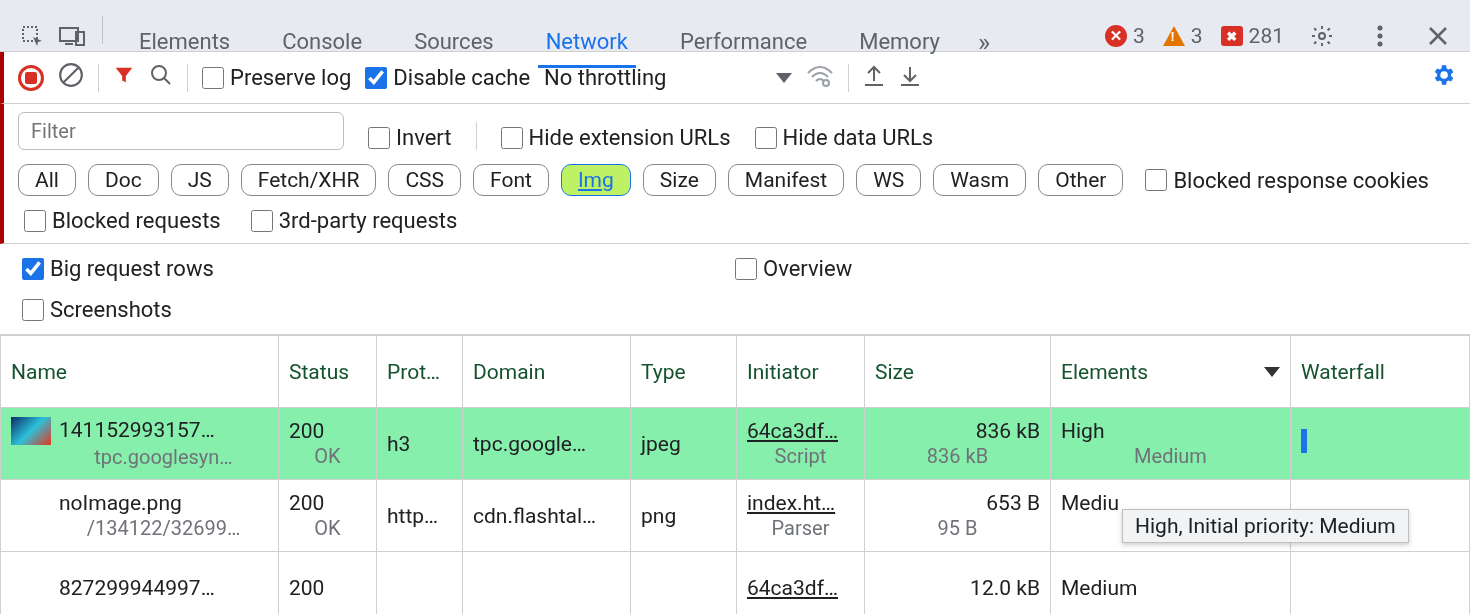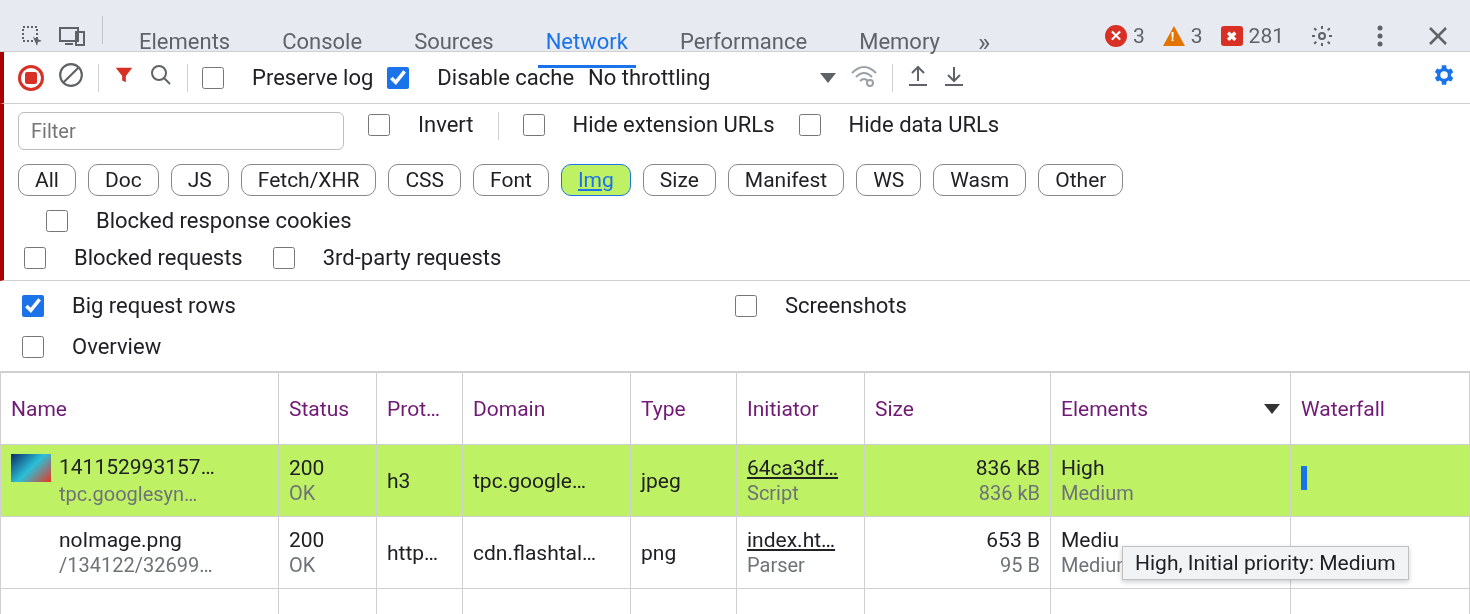--- a/index.html
+++ b/index.html
@@ -19,46 +19,46 @@
   .tri { width: 0; height: 0; border-left: 11px solid transparent; border-right: 11px solid transparent; border-bottom: 20px solid #e37400; position: relative; }
   .tri::after { content: "!"; position: absolute; top: 3px; left: -3px; color: #fff; font-size: 13px; font-weight: bold; }
   .sq-red { width: 22px; height: 20px; background: #d93025; border-radius: 3px; color: #fff; display: flex; align-items: center; justify-content: center; font-size: 13px; font-weight: bold; }
   .cnt { color: #5f6368; font-size: 21px; }
 
   
   .toolbar { height: 52px; display: flex; align-items: center; padding: 0 14px; border-bottom: 1px solid #d0d0d0; gap: 14px; border-left: 4px solid #a00; }
   .record-btn { width: 26px; height: 26px; border: 3px solid #d93025; border-radius: 50%; display: flex; align-items: center; justify-content: center; cursor:pointer; }
   .record-btn .inner { width: 12px; height: 12px; background: #d93025; border-radius: 2px; }
   .toolbar .sepv { width: 1px; height: 28px; background: #d0d0d0; }
-  .chk-label { display: flex; align-items: center; gap: 28px; cursor: pointer; }
+  .chk-label { display: flex; align-items: center; gap: 6px; cursor: pointer; }
   input[type=checkbox] { width: 22px; height: 22px; accent-color: #1a73e8; cursor: pointer; }
   .select-wrap { display: flex; align-items: center; gap: 110px; cursor: pointer; }
   .caret { width: 0; height: 0; border-left: 8px solid transparent; border-right: 8px solid transparent; border-top: 10px solid #5f6368; }
   .gearblue { color: #1a73e8; }
 
   
-  .filters { padding: 8px 14px; display: flex; align-items: flex-start; gap: 24px; flex-wrap: wrap; border-left: 4px solid #a00; }
+  .filters { padding: 8px 14px; display: flex; align-items: flex-end; gap: 24px; flex-wrap: wrap; border-left: 4px solid #a00; }
   .filter-input { width: 326px; height: 38px; border: 1px solid #bdbdbd; border-radius: 6px; padding: 0 12px; font-size: 20px; color: #888; }
   .sepv2 { width: 1px; height: 28px; background: #d0d0d0; }
   .chips { padding: 6px 14px; display: flex; align-items: center; gap: 12px; flex-wrap: wrap; border-left: 4px solid #a00; }
   .chip { border: 1px solid #888; border-radius: 10px; padding: 3px 16px; font-size: 21px; cursor: pointer; }
   .chip.active { border-color: #1a73e8; background: #bef264; color: #1a73e8; text-decoration: underline; }
   .checkrow { padding: 6px 20px 10px; display: flex; align-items: center; gap: 30px; border-bottom: 1px solid #d0d0d0; border-left: 4px solid #a00; }
 
   
   .settings { display: grid; grid-template-columns: 1fr 1fr; padding: 12px 22px; row-gap: 16px; border-bottom: 1px solid #d0d0d0; }
 
   
   .tbl { width: 100%; border-collapse: collapse; table-layout: fixed; }
   .tbl th, .tbl td { border: 1px solid #d0d0d0; padding: 6px 10px; text-align: left; vertical-align: middle; font-size: 21px; overflow: hidden; white-space: nowrap; text-overflow: ellipsis; }
-  .tbl th { font-weight: 400; color: #701a75; height: 52px; }
-  .tbl tr.sel { background: #bef264; }
+  .tbl th { font-weight: 400; color: #14532d; height: 52px; }
+  .tbl tr.sel { background: #86efac; }
   .tbl tr { height: 72px; }
   .two-line { line-height: 1.25; }
-  .two-line .sub { color: #6f7378; font-size: 20px; }
+  .two-line .sub { color: #6f7378; font-size: 20px; text-align: center; }
   .right { text-align: right !important; }
   .link { text-decoration: underline; cursor: pointer; }
   .thumb { width: 40px; height: 28px; background: linear-gradient(135deg,#0a2c66,#2cc0d8,#e6351f); display:inline-block; vertical-align: middle; margin-right: 8px; }
   .wf { width: 6px; height: 24px; background: #1a73e8; display: inline-block; }
   .tooltip { position: absolute; background: #f1f3f4; border: 1px solid #c0c0c0; padding: 4px 12px; font-size: 21px; color: #202124; box-shadow: 0 2px 5px rgba(0,0,0,.2); }
   .prio-head { position: relative; }
   .sort-caret { position: absolute; right: 10px; top: 50%; transform: translateY(-50%); width:0;height:0;border-left:8px solid transparent;border-right:8px solid transparent;border-top:10px solid #333; }
 </style>
 </head>
 <body>
@@ -205,21 +205,21 @@
   <span class="chip">JS</span>
   <span class="chip">Fetch/XHR</span>
   <span class="chip">CSS</span>
   <span class="chip">Font</span>
   <span class="chip active">Img</span>
   <span class="chip">Size</span>
   <span class="chip">Manifest</span>
   <span class="chip">WS</span>
   <span class="chip">Wasm</span>
   <span class="chip">Other</span>
-  <label class="chk-label" style="margin-left:28px">
+  <label class="chk-label" style="margin-left:10px">
       <input type="checkbox" style="">
       <span>Blocked response cookies</span>
     </label>
 </div>
 <div class="checkrow">
   <label class="chk-label">
       <input type="checkbox" style="">
       <span>Blocked requests</span>
     </label>
   <label class="chk-label">
@@ -228,25 +228,25 @@
     </label>
 </div>
 
 <div class="settings">
   <label class="chk-label">
       <input type="checkbox" checked="" style="">
       <span>Big request rows</span>
     </label>
   <label class="chk-label">
       <input type="checkbox" style="">
+      <span>Overview</span>
+    </label>
+  <label class="chk-label">
+      <input type="checkbox" style="">
       <span>Screenshots</span>
-    </label>
-  <label class="chk-label">
-      <input type="checkbox" style="">
-      <span>Overview</span>
     </label>
 </div>
 
 <div style="position:relative">
 <table class="tbl">
   <colgroup>
     <col style="width:278px">
         <col style="width:98px">
         <col style="width:86px">
         <col style="width:168px">

